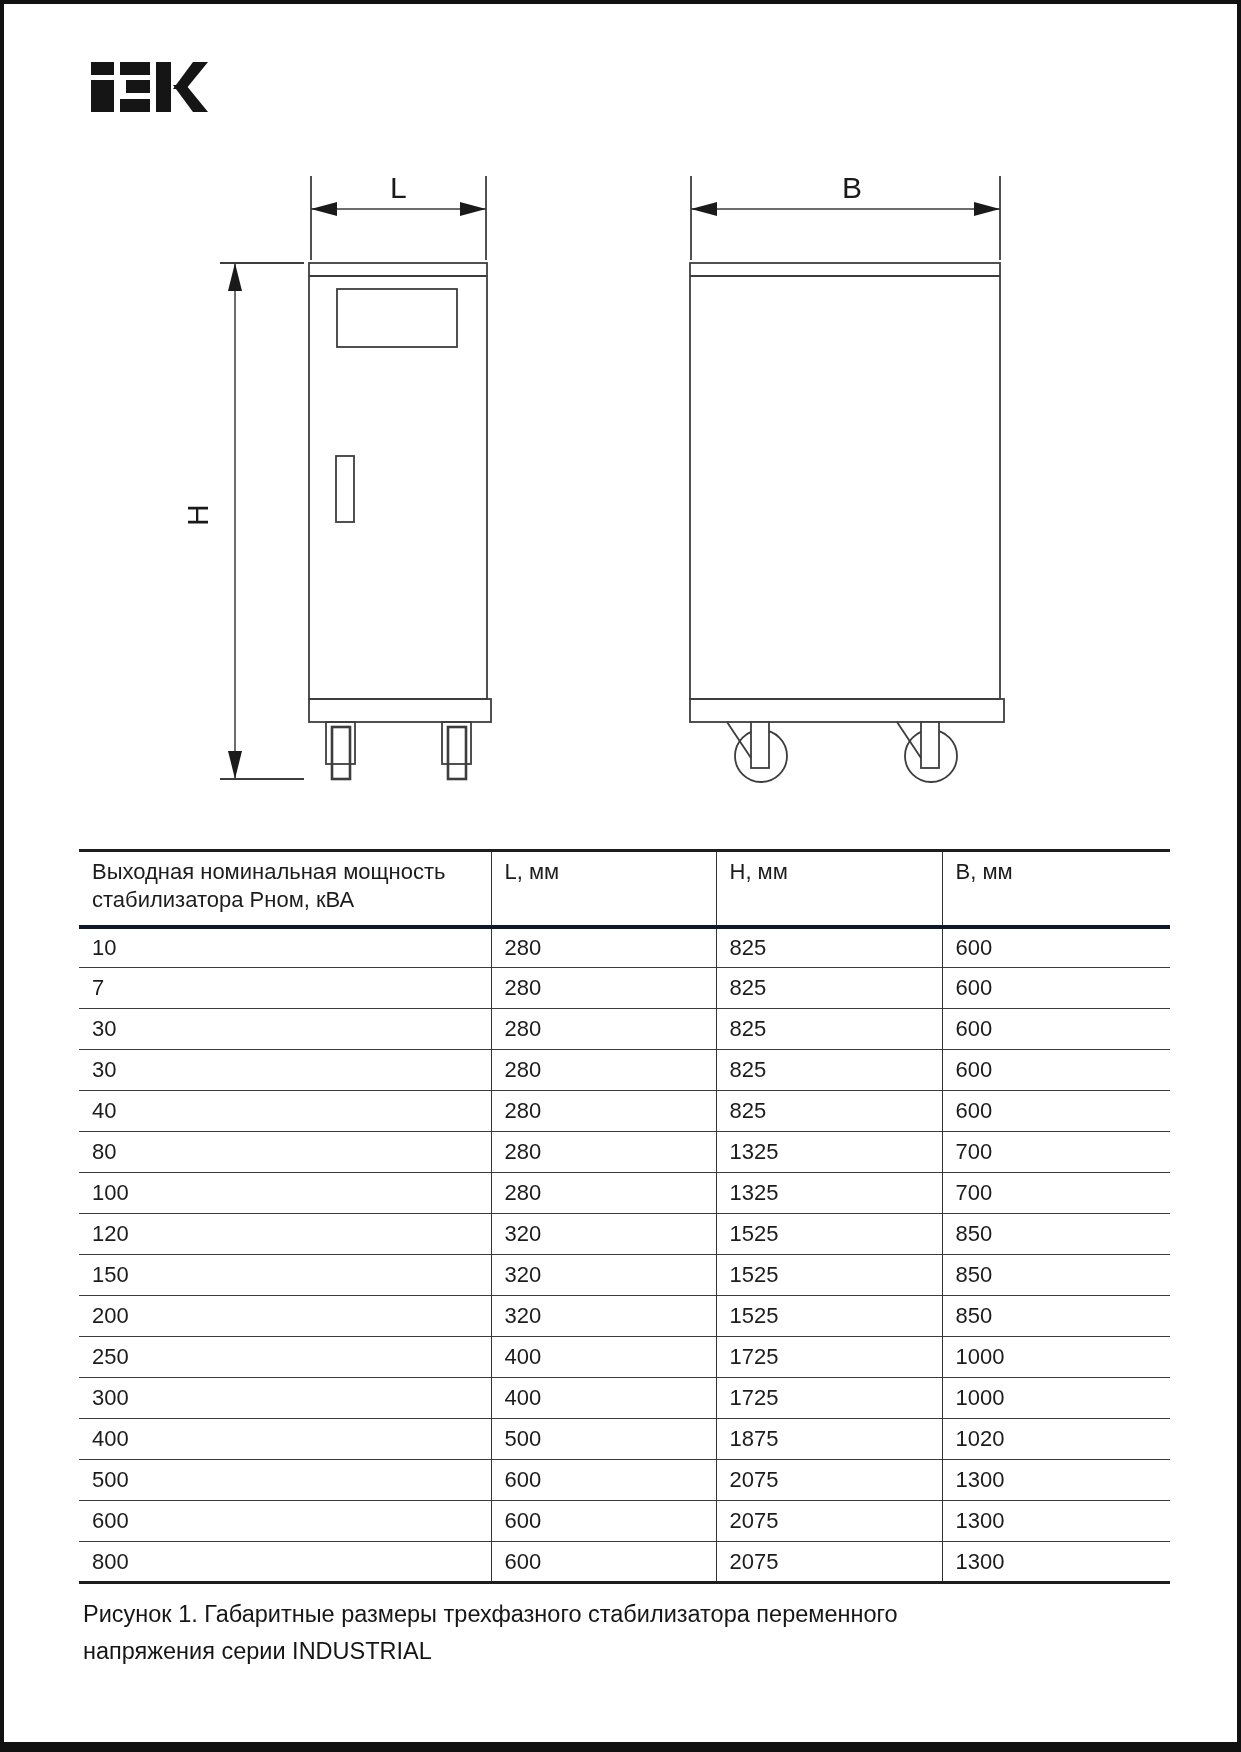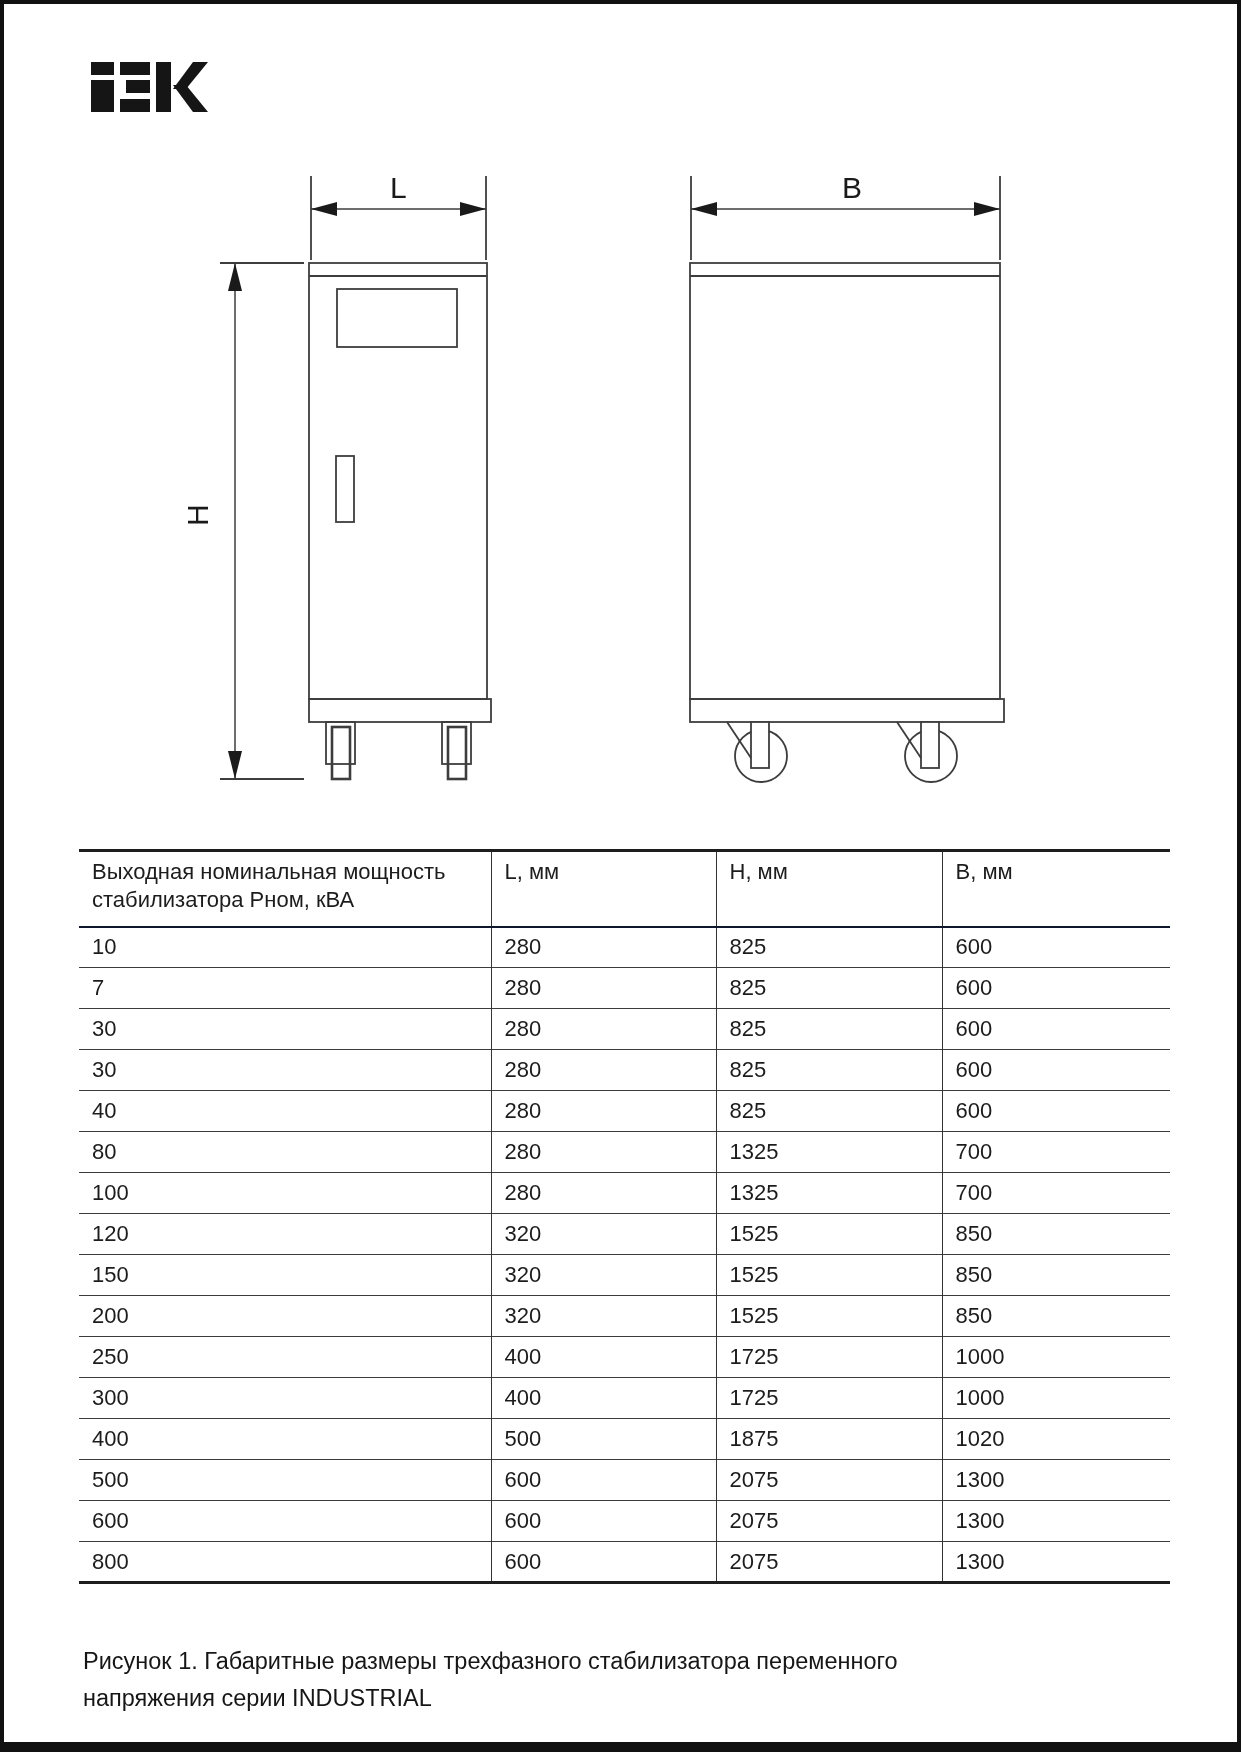--- a/index.html
+++ b/index.html
@@ -23,29 +23,29 @@
   .dims-table-wrap { position:absolute; left:75px; top:845px; width:1091px; }
   table.dims {
     width:1091px; border-collapse:collapse; table-layout:fixed;
     border-top:3px solid #1e1e1e; border-bottom:3px solid #1e1e1e;
     font-size:22px; color:#1c1c1c;
   }
   table.dims th, table.dims td {
     font-weight:normal; text-align:left; vertical-align:middle;
     padding:0 0 0 13px;
   }
-  table.dims th { height:76px; border-bottom:2px solid #0f172a; line-height:28px; padding-top:6px; padding-bottom:8px; vertical-align:top;}
+  table.dims th { height:76px; border-bottom:4px solid #0f172a; line-height:28px; padding-top:6px; padding-bottom:8px; vertical-align:top;}
   table.dims td { height:41px; }
   table.dims tbody tr + tr td { border-top:1.5px solid #3c3c3c; }
   table.dims th + th, table.dims td + td { border-left:1.5px solid #333; }
   .col-power { width:412px; } .col-l { width:225px; } .col-h { width:226px; } .col-b { width:228px; }
 
   .caption {
     position:absolute; left:79px; top:1592px; width:900px;
-    font-size:23.5px; line-height:37px; color:#161616;margin-top:47px;
+    font-size:23.5px; line-height:37px; color:#161616;
   }
 </style>
 </head>
 <body>
 
 <div class="page">
 
   <svg class="logo" width="120" height="56" viewBox="0 0 120 56" aria-label="IEK">
     <g fill="#151515">
 

